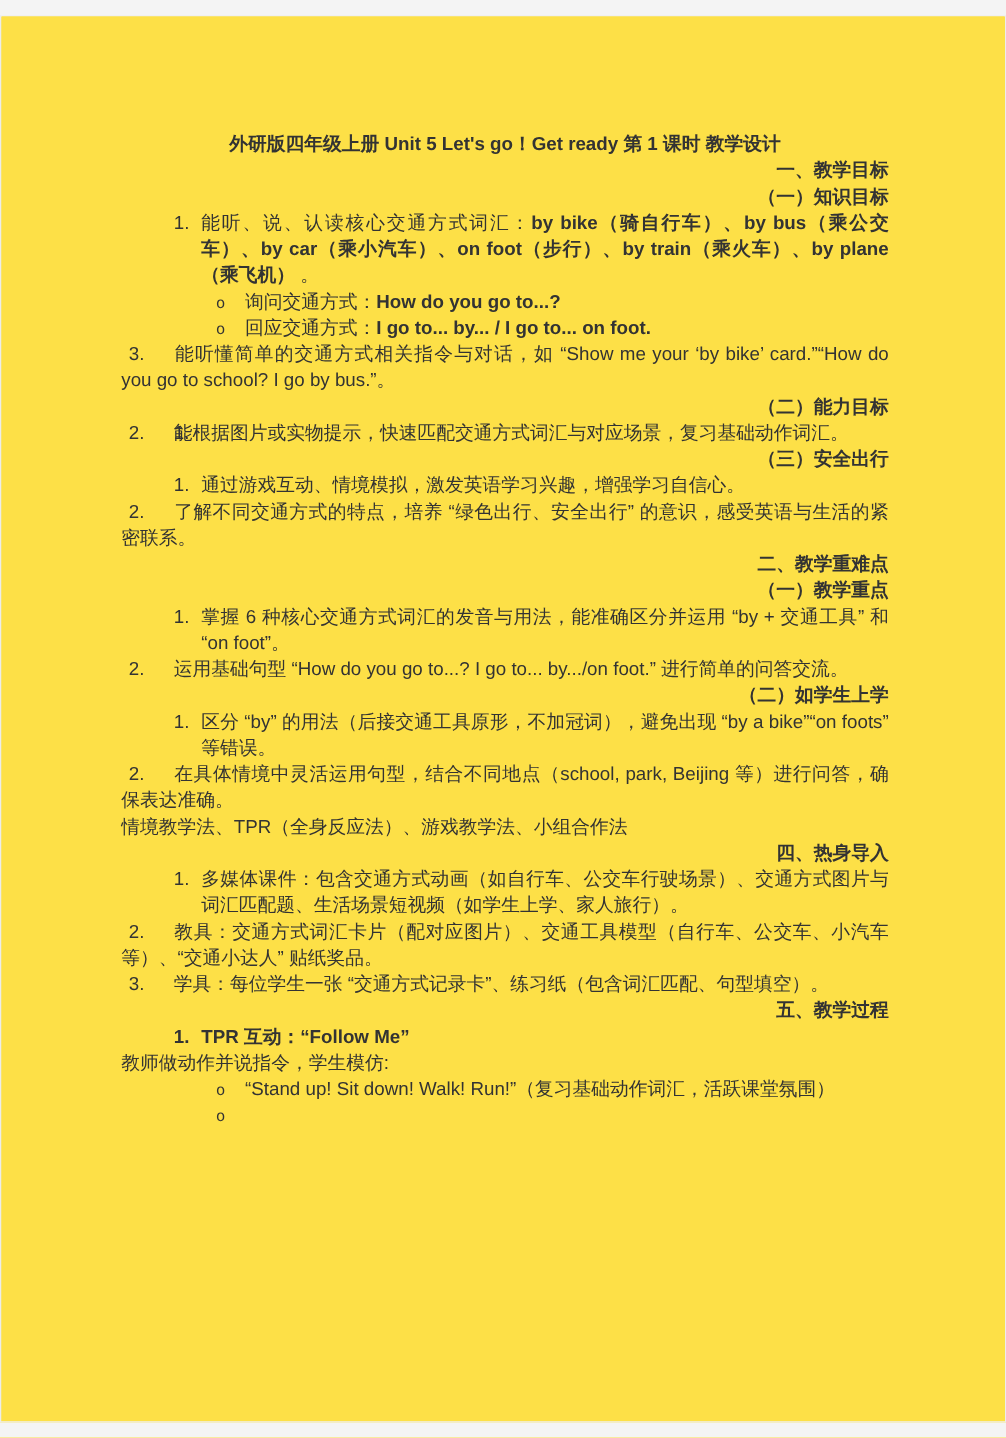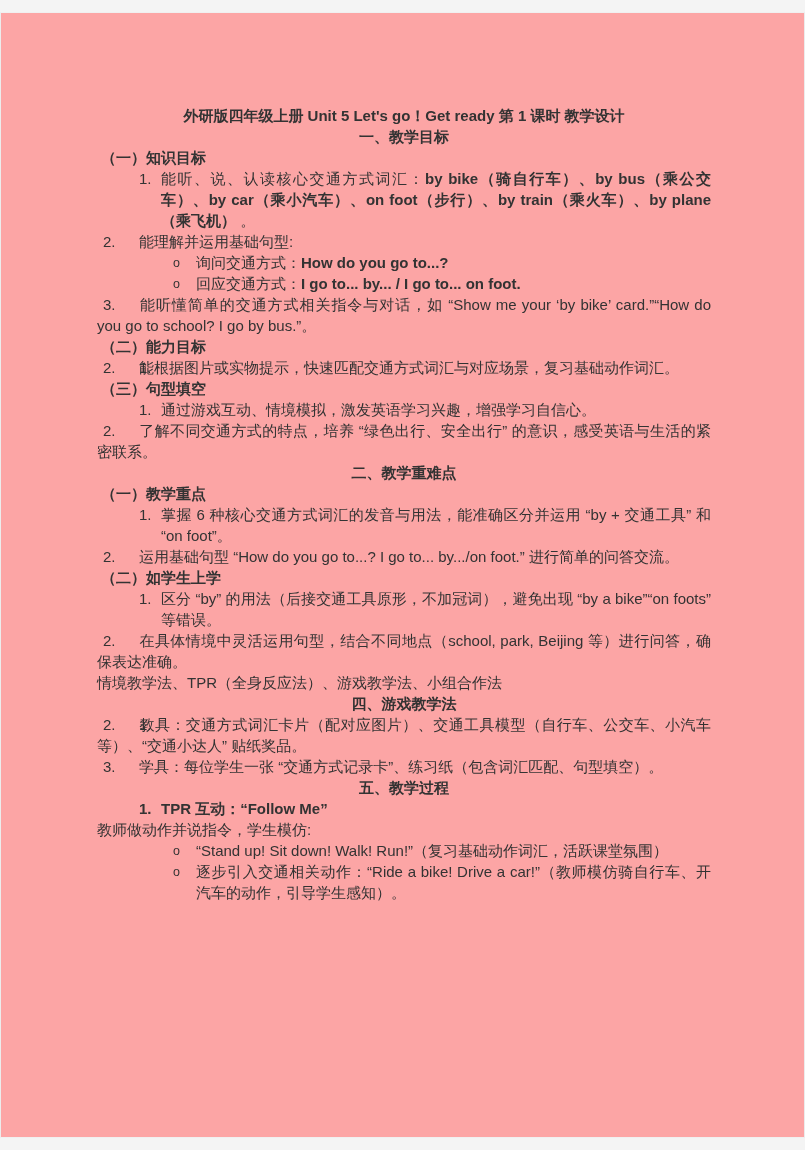--- a/index.html
+++ b/index.html
@@ -4,71 +4,70 @@
 <style>
   html,body{margin:0;padding:0;}
   body{
     width:805px;height:1150px;
     background:#f4f4f4;
     font-family:"Liberation Sans","DejaVu Sans",sans-serif;
   }
   .stage{position:relative;width:805px;height:1150px;overflow:hidden;}
   .paper{
     position:absolute;left:0;top:12px;width:805px;height:1126px;
-    background:#fca5a5;box-sizing:border-box;
+    background:#fde047;box-sizing:border-box;
     border-left:1px solid #ececec;border-right:1px solid #ececec;
     border-top:1px solid #f0f0f0;border-bottom:1px solid #f0f0f0;
   }
   .content{
     position:absolute;left:96px;top:92px;width:614px;
     color:#333333;font-size:15px;line-height:21px;
   }
   .para{text-align:justify;}
   .para.title{text-align:center;font-weight:bold;}
-  .para.h1{font-weight:bold;text-align:center;}
-  .para.h2{font-weight:bold;text-align:left;padding-left:4px;}
+  .para.h1{font-weight:bold;text-align:right;}
+  .para.h2{font-weight:bold;text-align:right;padding-left:4px;}
   .para.li1{position:relative;padding-left:64px;}
   .para.li1 .marker{position:absolute;left:42px;top:0;}
   .para.li2{position:relative;padding-left:99px;}
   .para.li2 .marker{position:absolute;left:76px;top:1px;font-size:12.5px;}
   .para.pnum .marker{display:inline-block;width:42px;text-indent:6px;}
   .b{font-weight:bold;}
 </style>
 </head>
 <body>
 
 <div class="stage">
   <div class="paper">
     <div class="content" id="doc-content">
         <div class="para title"><span class="seg b">外研版四年级上册 Unit 5 Let's go！Get ready 第 1 课时 教学设计</span></div>
         <div class="para h1"><span class="seg b">一、教学目标</span></div>
         <div class="para h2"><span class="seg b">（一）知识目标</span></div>
         <div class="para li1"><span class="marker">1.</span><span class="seg">能听、说、认读核心交通方式词汇：</span><span class="seg b">by bike（骑自行车）、by bus（乘公交车）、by car（乘小汽车）、on foot（步行）、by train（乘火车）、by plane（乘飞机）</span><span class="seg"> 。</span></div>
-        <div class="para pnum"><span class="marker">2.</span><span class="seg">能理解并运用基础句型:</span></div>
         <div class="para li2"><span class="marker">o</span><span class="seg">询问交通方式：</span><span class="seg b">How do you go to...?</span></div>
         <div class="para li2"><span class="marker">o</span><span class="seg">回应交通方式：</span><span class="seg b">I go to... by... / I go to... on foot.</span></div>
         <div class="para pnum"><span class="marker">3.</span><span class="seg">能听懂简单的交通方式相关指令与对话，如 “Show me your ‘by bike’ card.”“How do you go to school? I go by bus.”。</span></div>
         <div class="para h2"><span class="seg b">（二）能力目标</span></div>
         <div class="para li1"><span class="marker">1.</span></div>
         <div class="para pnum"><span class="marker">2.</span><span class="seg">能根据图片或实物提示，快速匹配交通方式词汇与对应场景，复习基础动作词汇。</span></div>
-        <div class="para h2"><span class="seg b">（三）句型填空</span></div>
+        <div class="para h2"><span class="seg b">（三）安全出行</span></div>
         <div class="para li1"><span class="marker">1.</span><span class="seg">通过游戏互动、情境模拟，激发英语学习兴趣，增强学习自信心。</span></div>
         <div class="para pnum"><span class="marker">2.</span><span class="seg">了解不同交通方式的特点，培养 “绿色出行、安全出行” 的意识，感受英语与生活的紧密联系。</span></div>
         <div class="para h1"><span class="seg b">二、教学重难点</span></div>
         <div class="para h2"><span class="seg b">（一）教学重点</span></div>
         <div class="para li1"><span class="marker">1.</span><span class="seg">掌握 6 种核心交通方式词汇的发音与用法，能准确区分并运用 “by + 交通工具” 和 “on foot”。</span></div>
         <div class="para pnum"><span class="marker">2.</span><span class="seg">运用基础句型 “How do you go to...? I go to... by.../on foot.” 进行简单的问答交流。</span></div>
         <div class="para h2"><span class="seg b">（二）如学生上学</span></div>
         <div class="para li1"><span class="marker">1.</span><span class="seg">区分 “by” 的用法（后接交通工具原形，不加冠词），避免出现 “by a bike”“on foots” 等错误。</span></div>
         <div class="para pnum"><span class="marker">2.</span><span class="seg">在具体情境中灵活运用句型，结合不同地点（school, park, Beijing 等）进行问答，确保表达准确。</span></div>
         <div class="para p"><span class="seg">情境教学法、TPR（全身反应法）、游戏教学法、小组合作法</span></div>
-        <div class="para h1"><span class="seg b">四、游戏教学法</span></div>
-        <div class="para li1"><span class="marker">1.</span></div>
+        <div class="para h1"><span class="seg b">四、热身导入</span></div>
+        <div class="para li1"><span class="marker">1.</span><span class="seg">多媒体课件：包含交通方式动画（如自行车、公交车行驶场景）、交通方式图片与词汇匹配题、生活场景短视频（如学生上学、家人旅行）。</span></div>
         <div class="para pnum"><span class="marker">2.</span><span class="seg">教具：交通方式词汇卡片（配对应图片）、交通工具模型（自行车、公交车、小汽车等）、“交通小达人” 贴纸奖品。</span></div>
         <div class="para pnum"><span class="marker">3.</span><span class="seg">学具：每位学生一张 “交通方式记录卡”、练习纸（包含词汇匹配、句型填空）。</span></div>
         <div class="para h1"><span class="seg b">五、教学过程</span></div>
         <div class="para li1"><span class="marker b">1.</span><span class="seg b">TPR 互动：“Follow Me”</span></div>
         <div class="para p"><span class="seg">教师做动作并说指令，学生模仿:</span></div>
         <div class="para li2"><span class="marker">o</span><span class="seg">“Stand up! Sit down! Walk! Run!”（复习基础动作词汇，活跃课堂氛围）</span></div>
-        <div class="para li2"><span class="marker">o</span><span class="seg">逐步引入交通相关动作：“Ride a bike! Drive a car!”（教师模仿骑自行车、开汽车的动作，引导学生感知）。</span></div>
+        <div class="para li2"><span class="marker">o</span></div>
       </div>
   </div>
 </div>
 
 </body></html>

